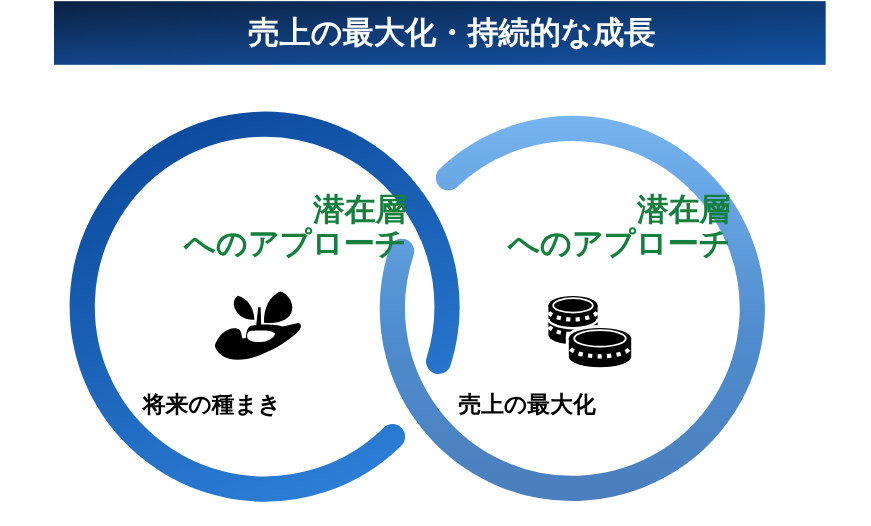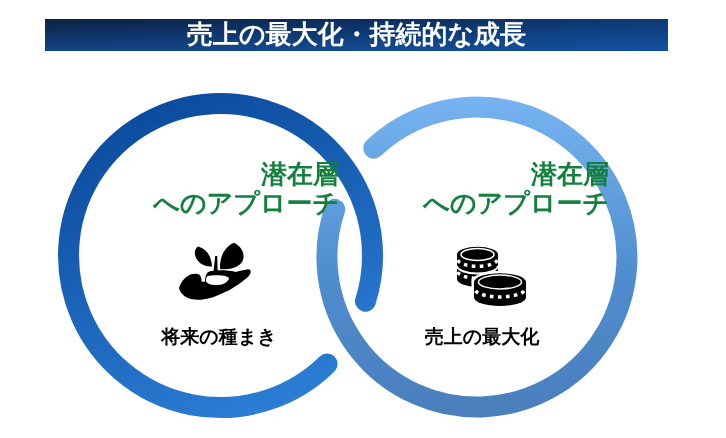--- a/index.html
+++ b/index.html
@@ -1,25 +1,25 @@
 <!DOCTYPE html>
 <html><head>
 <meta charset="utf-8">
 <style>
   html,body{margin:0;padding:0;}
   .page{position:relative;width:726px;height:438px;background:#ffffff;font-family:"Liberation Sans",sans-serif;overflow:hidden;}
-  .banner{position:absolute;left:45px;top:19px;width:623px;height:32px;
+  .banner{position:absolute;left:45px;top:1px;width:623px;height:53px;
     background:linear-gradient(90deg, rgba(18,113,226,0), rgba(18,113,226,0.30)), linear-gradient(180deg, #0b2142, #134487);
-    display:flex;align-items:center;justify-content:center;}
+    display:flex;align-items:center;justify-content:center;padding-left:20px;}
   .banner-text{color:#ffffff;font-size:26px;font-weight:bold;letter-spacing:0;margin-top:-1px;}
   .rings{position:absolute;left:0;top:0;}
   .heading{position:absolute;text-align:right;font-weight:bold;font-size:26px;line-height:29px;color:#15803d;}
   .heading.left{left:89px;top:160px;width:250px;}
   .heading.right{left:359px;top:160px;width:250px;}
-  .caption{position:absolute;font-size:19px;font-weight:bold;color:#000;text-align:center;}
+  .caption{position:absolute;font-size:19px;font-weight:bold;color:#000;}
   .caption.left{left:119px;top:324px;width:200px;}
   .caption.right{left:382px;top:324px;width:200px;}
   .icon{position:absolute;}
   .icon.left{left:179px;top:243px;}
   .icon.right{left:452px;top:244px;}
 </style>
 </head>
 <body>
 
 <div class="page">

